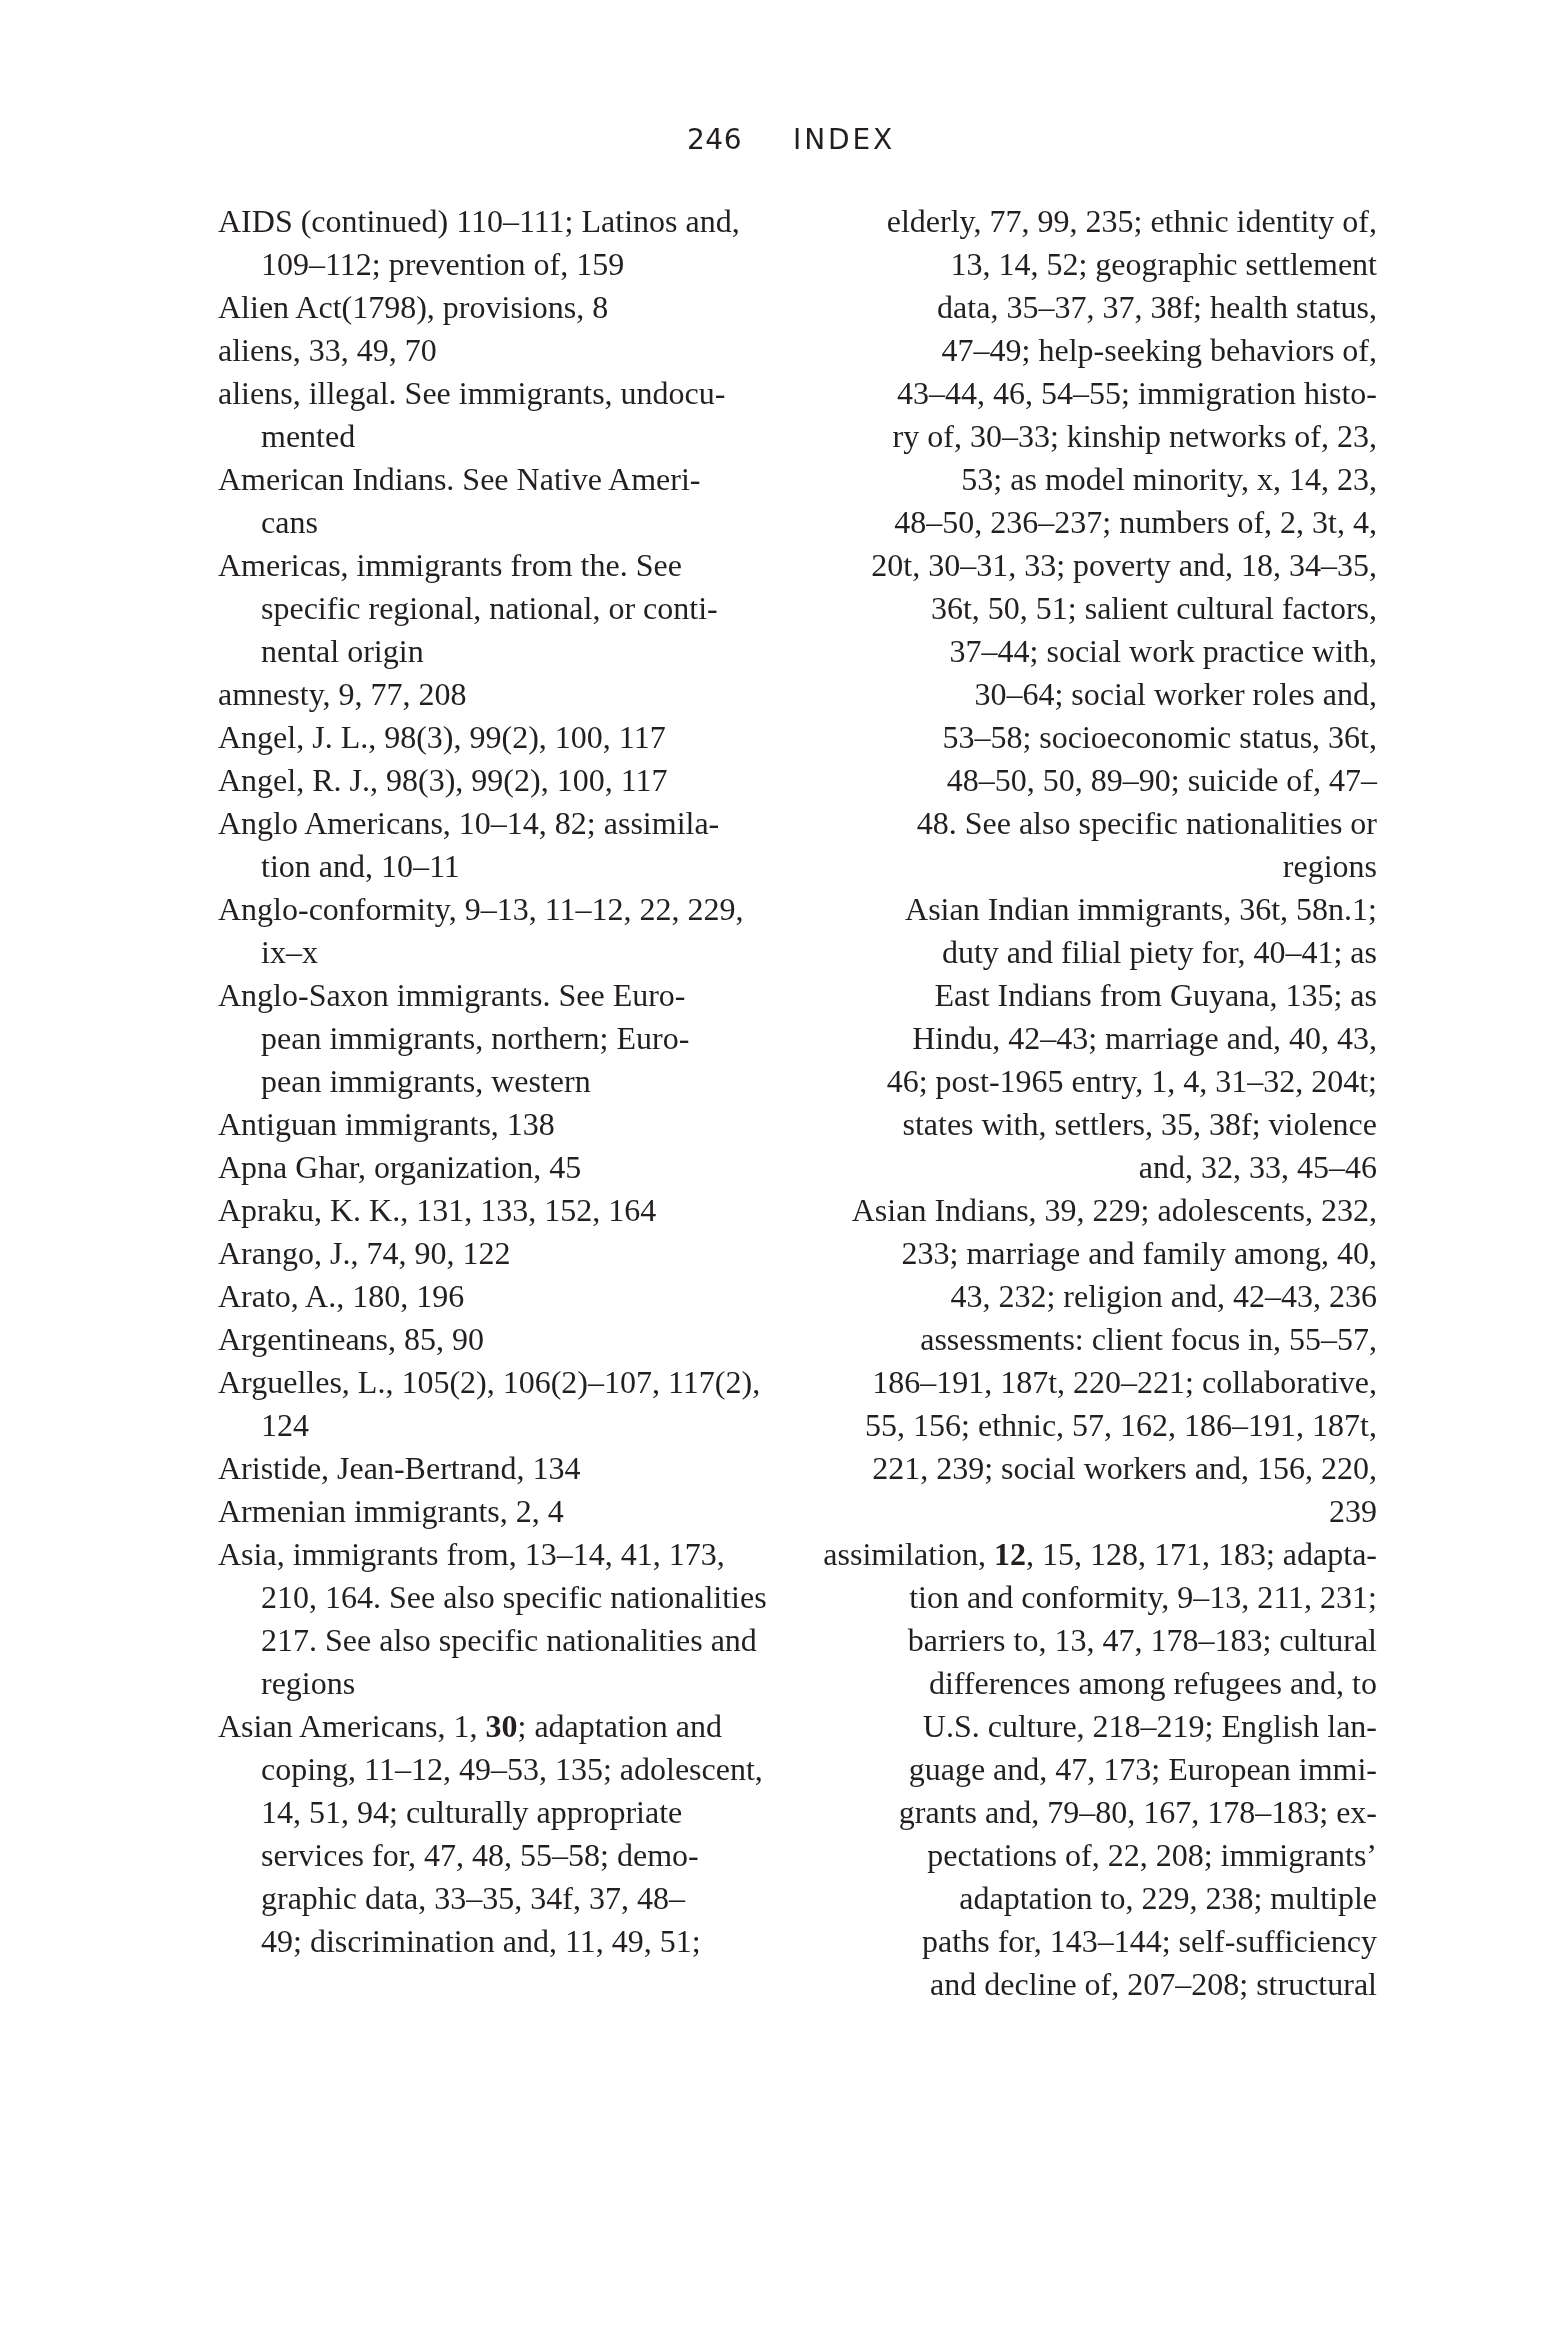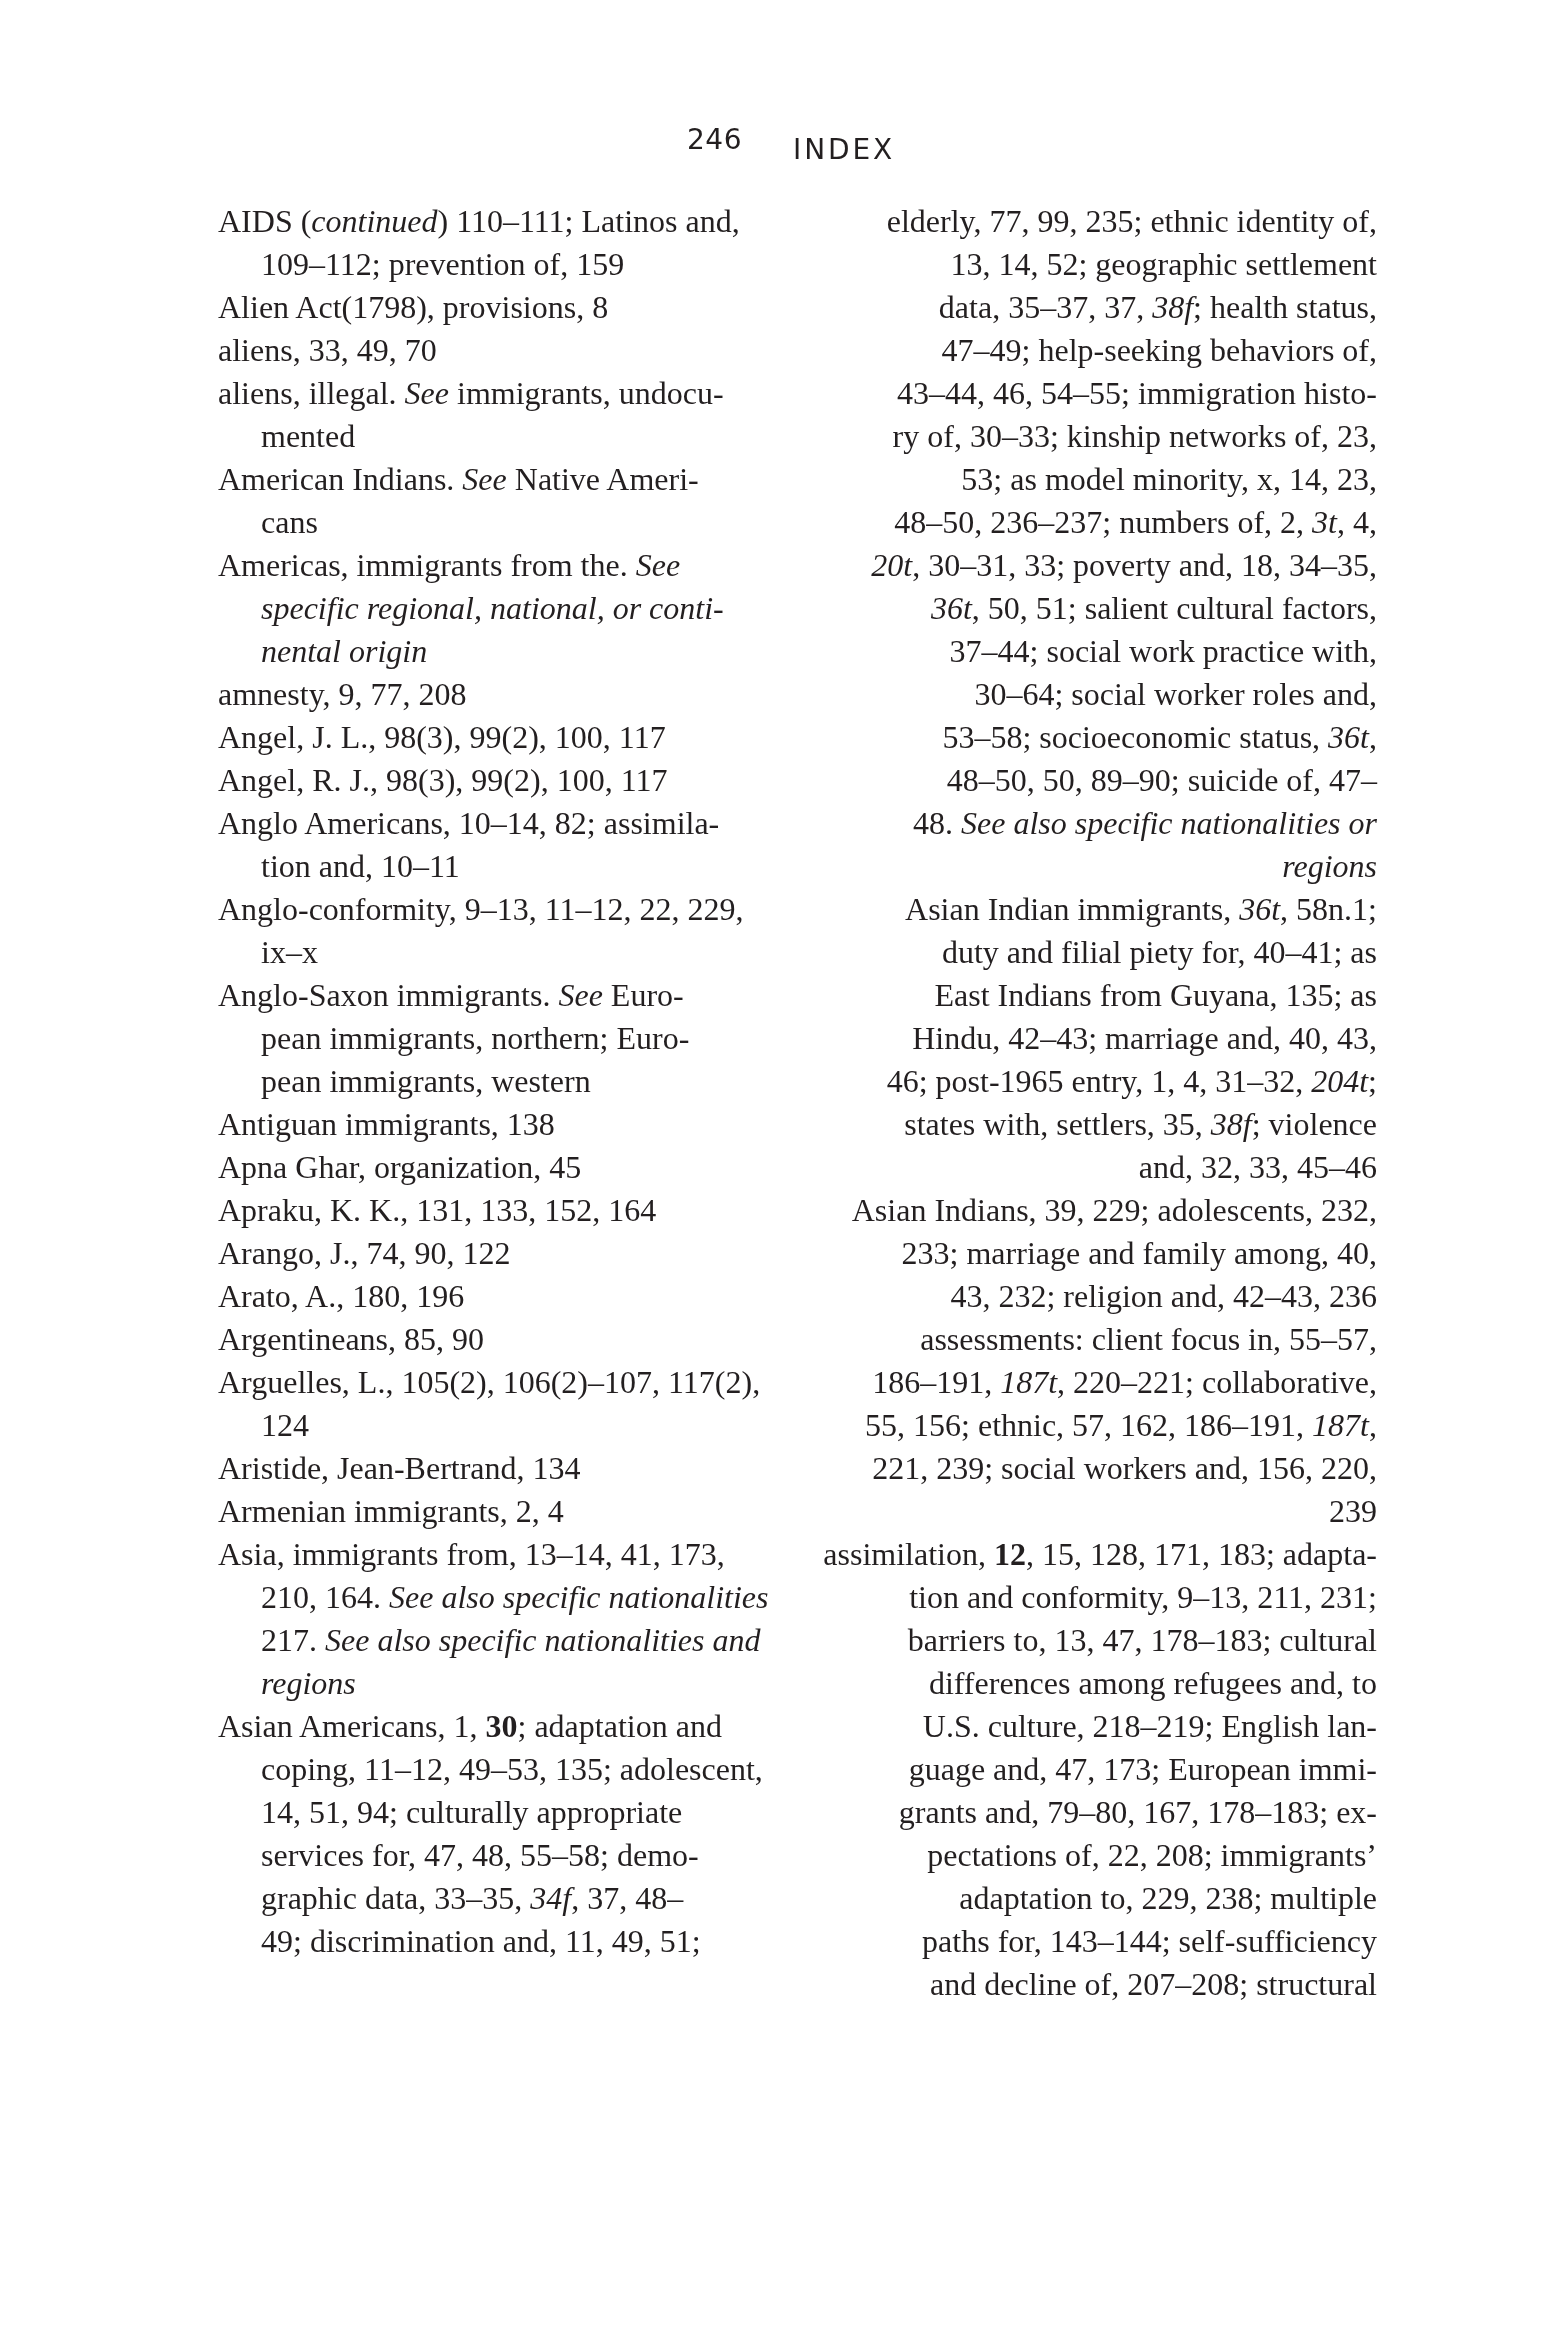--- a/index.html
+++ b/index.html
@@ -2,30 +2,30 @@
 <html><head>
 <meta charset="utf-8">
 <style>
   html, body { margin: 0; padding: 0; background: #ffffff; }
   body { width: 1561px; height: 2341px; position: relative; overflow: hidden; color: #231f20; }
   .running-head {
     position: absolute; top: 124px; left: 0; width: 1561px; height: 32.5px;
     font-family: "DejaVu Sans", "Liberation Sans", sans-serif; font-size: 28px; line-height: 32.5px;
   }
   .running-head .folio { position: absolute; left: 687px; top: 0; letter-spacing: 0.5px; }
-  .running-head .title { position: absolute; left: 793px; top: 10px; letter-spacing: 2.9px; }
+  .running-head .title { position: absolute; left: 793px; top: 0; letter-spacing: 2.9px; }
   .column {
     position: absolute; top: 200px; width: 574px;
     font-family: "Liberation Serif", "DejaVu Serif", serif; font-size: 32px; line-height: 43px;
   }
   .column.left { left: 218px; }
   .column.right { left: 803px; text-align: right; }
   .line { white-space: nowrap; height: 43px; }
   .line.cont { padding-left: 43px; }
-  .i { font-style: italic; }
+  .i { }
   .b { font-weight: bold; }
 </style>
 </head>
 <body>
 
 <div class="running-head">
   <span class="folio">246</span>
   <span class="title">INDEX</span>
 </div>
 

